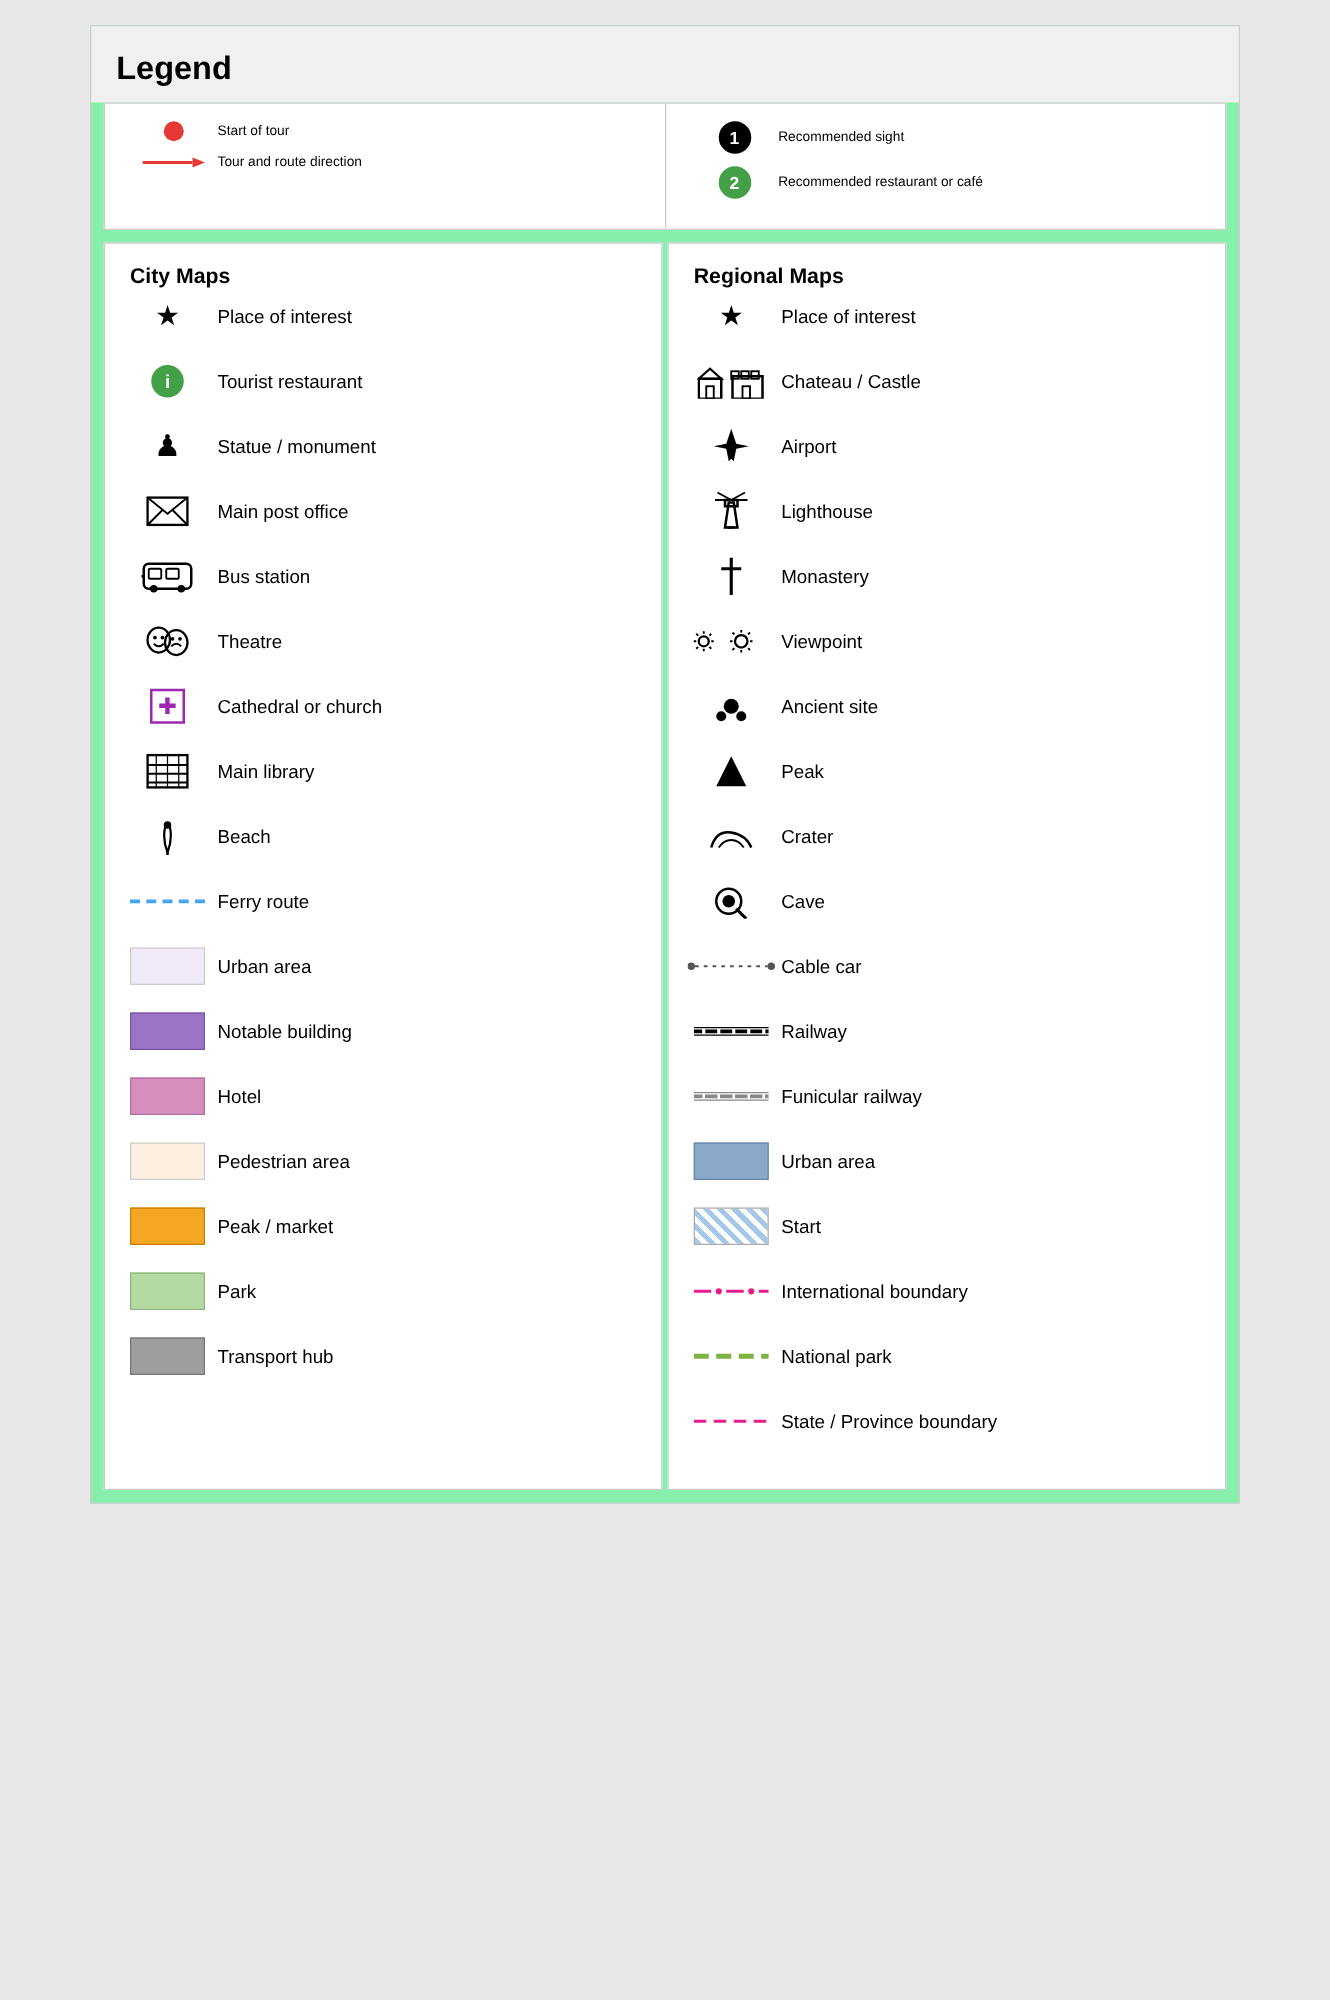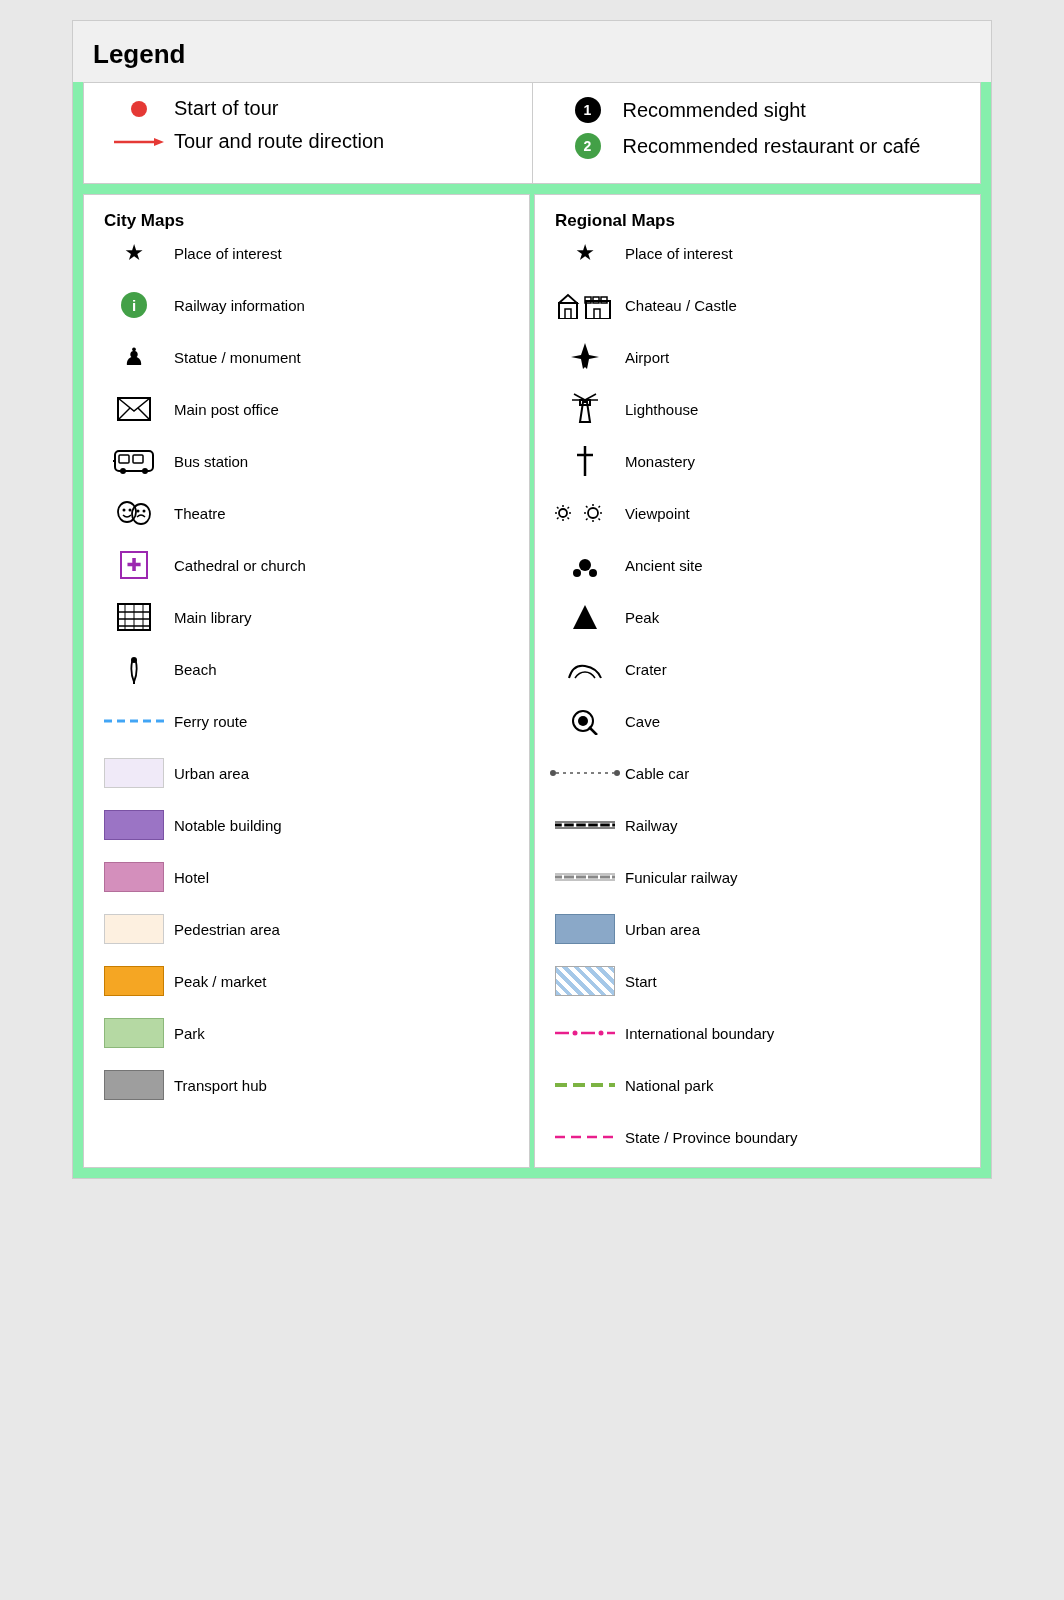--- a/index.html
+++ b/index.html
@@ -48,21 +48,21 @@
     }
     .icon-cell {
       width: 70px;
       display: flex;
       align-items: center;
       justify-content: center;
       flex-shrink: 0;
     }
     .label-cell {
       flex: 1;
-      font-size: 20px;
+      font-size: 11px;
     }
     
     .red-dot {
       width: 16px;
       height: 16px;
       background: #e53935;
       border-radius: 50%;
     }
     
     .black-circle {
@@ -100,21 +100,21 @@
       flex: 1;
       background: #fff;
       border: 1px solid #ccc;
       padding: 16px 10px 16px 10px;
       margin-right: 4px;
     }
     .regional-maps-col {
       flex: 1;
       background: #fff;
       border: 1px solid #ccc;
-      padding: 16px 10px 0 10px;
+      padding: 16px 10px 24px 10px;
     }
     .section-header {
       font-size: 17px;
       font-weight: bold;
       margin-bottom: 0;
       padding-left: 10px;
     }
     .map-row {
       display: flex;
       align-items: center;
@@ -223,21 +223,21 @@
         <div class="map-icon">
           <span style="font-size:22px;">★</span>
         </div>
         <div class="map-label">Place of interest</div>
       </div>
 
       <div class="map-row">
         <div class="map-icon">
           <div class="green-info">i</div>
         </div>
-        <div class="map-label">Railway information</div>
+        <div class="map-label">Tourist restaurant</div>
       </div>
 
       <div class="map-row">
         <div class="map-icon">
           <span style="font-size:24px;">♟</span>
         </div>
         <div class="map-label">Statue / monument</div>
       </div>
 
       <div class="map-row">

